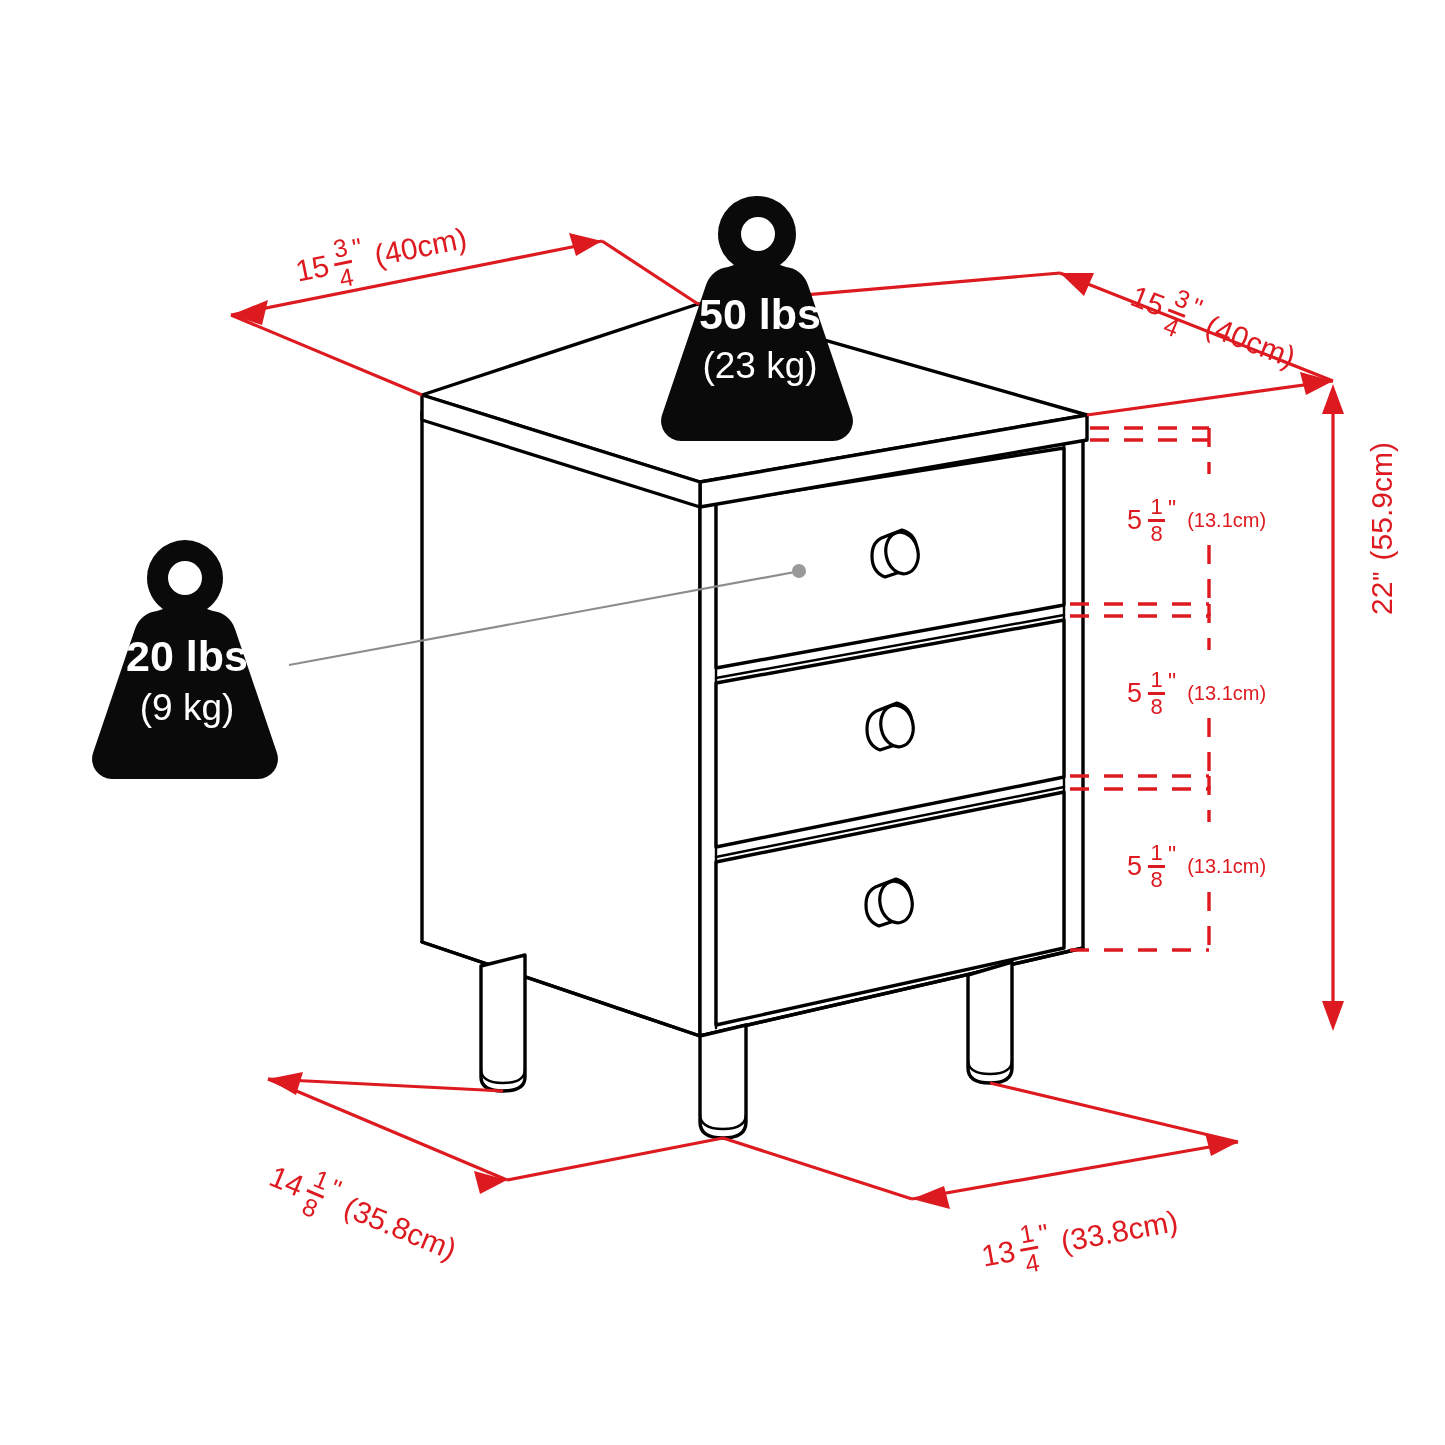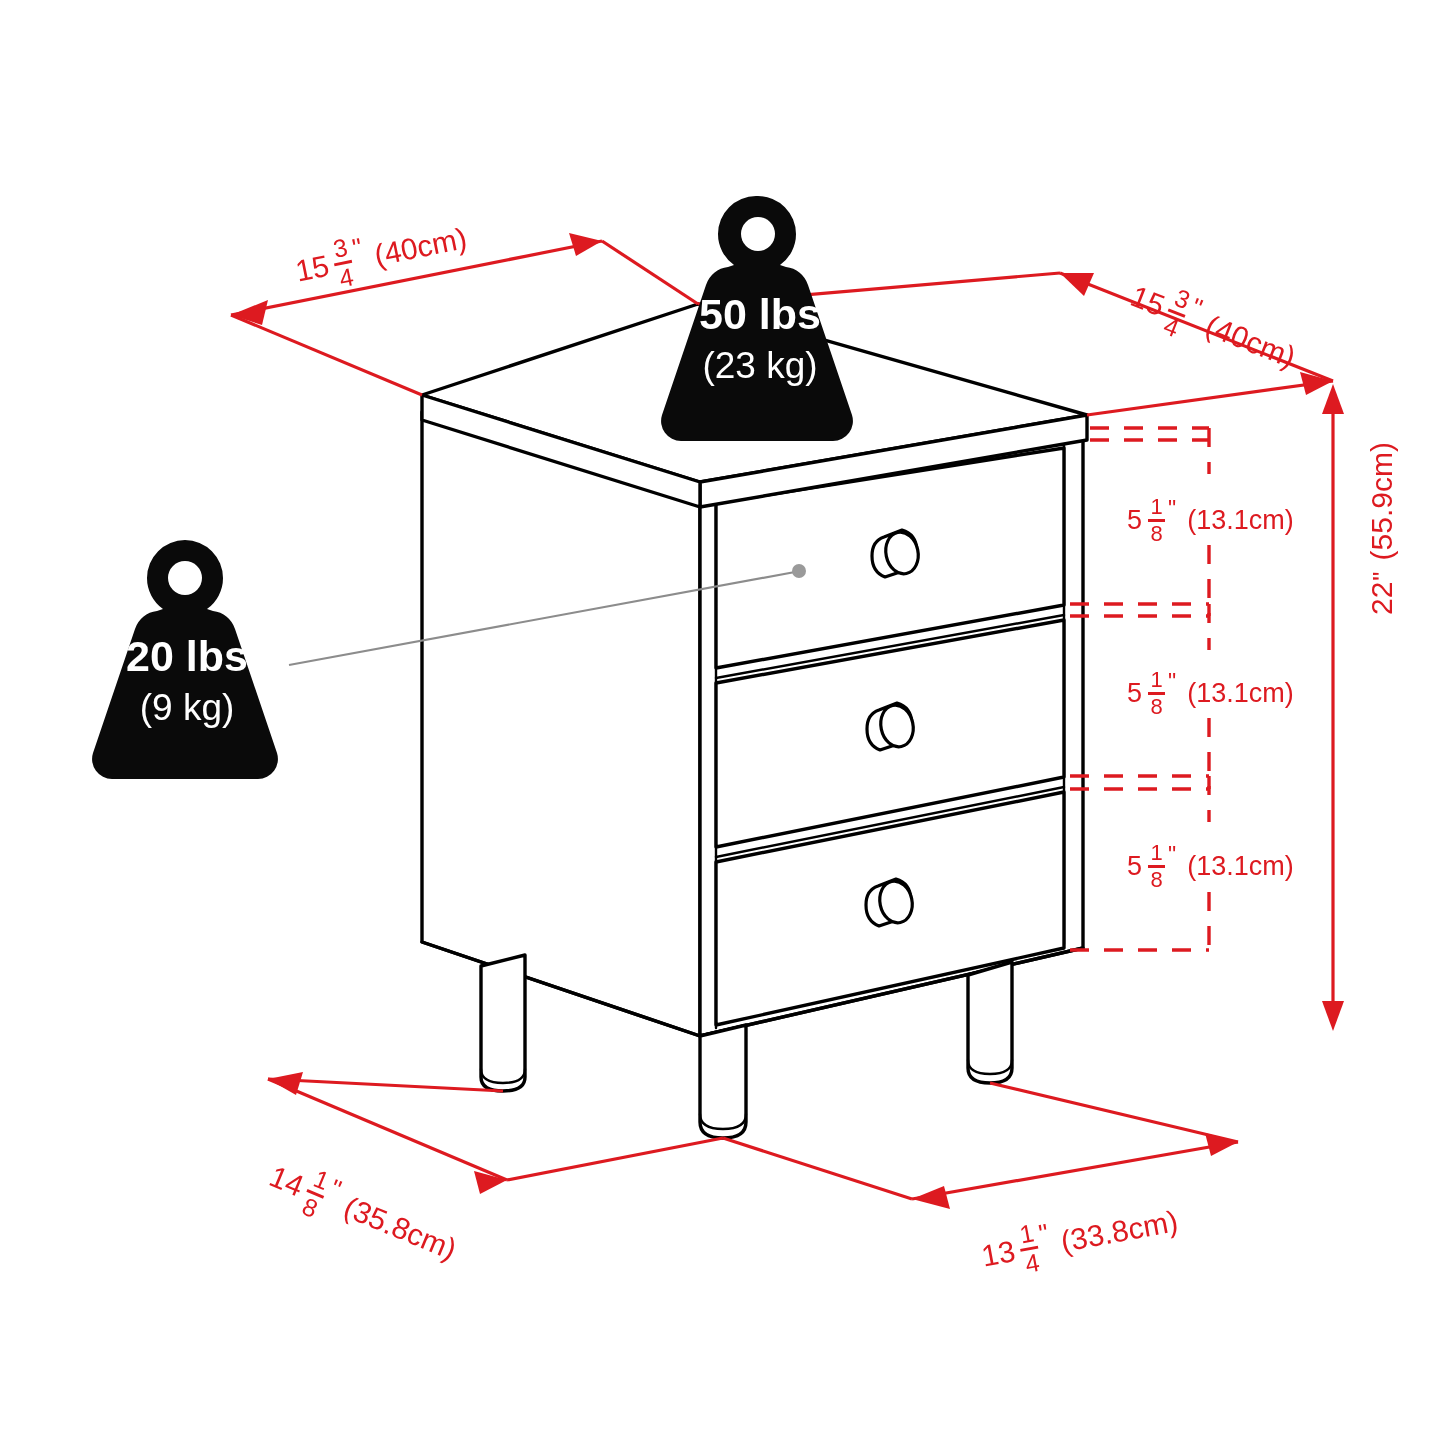--- a/index.html
+++ b/index.html
@@ -142,21 +142,21 @@
     margin-top: 2px;
     margin-left: 1px;
   }
   .dim-metric {
     font-size: 30px;
     margin-left: 11px;
   }
   .dim-text.small .dim-whole { font-size: 27px; }
   .dim-text.small .frac .num,
   .dim-text.small .frac .den { font-size: 22px; }
-  .dim-text.small .dim-metric { font-size: 27px; }
+  .dim-text.small .dim-metric { font-size: 20px; }
   .dim-text.small .dim-inchmark { font-size: 23px; }
 </style>
 </head>
 <body>
 
 <div id="diagram-root">
 
   <svg class="canvas" viewBox="0 0 1445 1445">
 
     <g>

